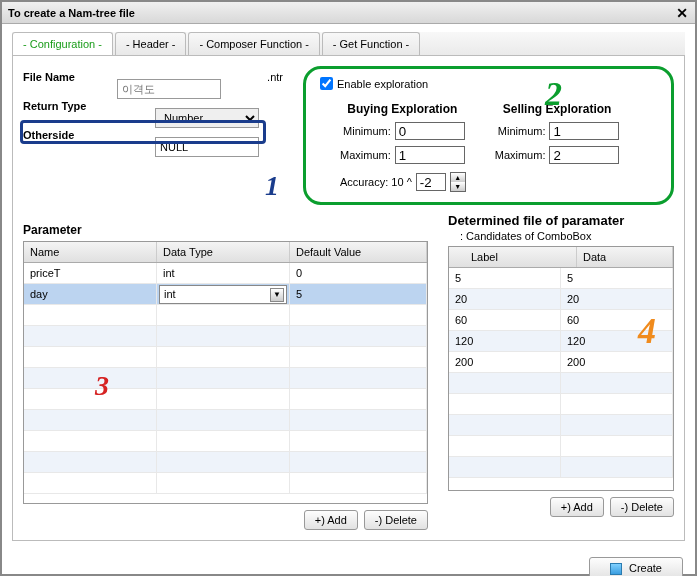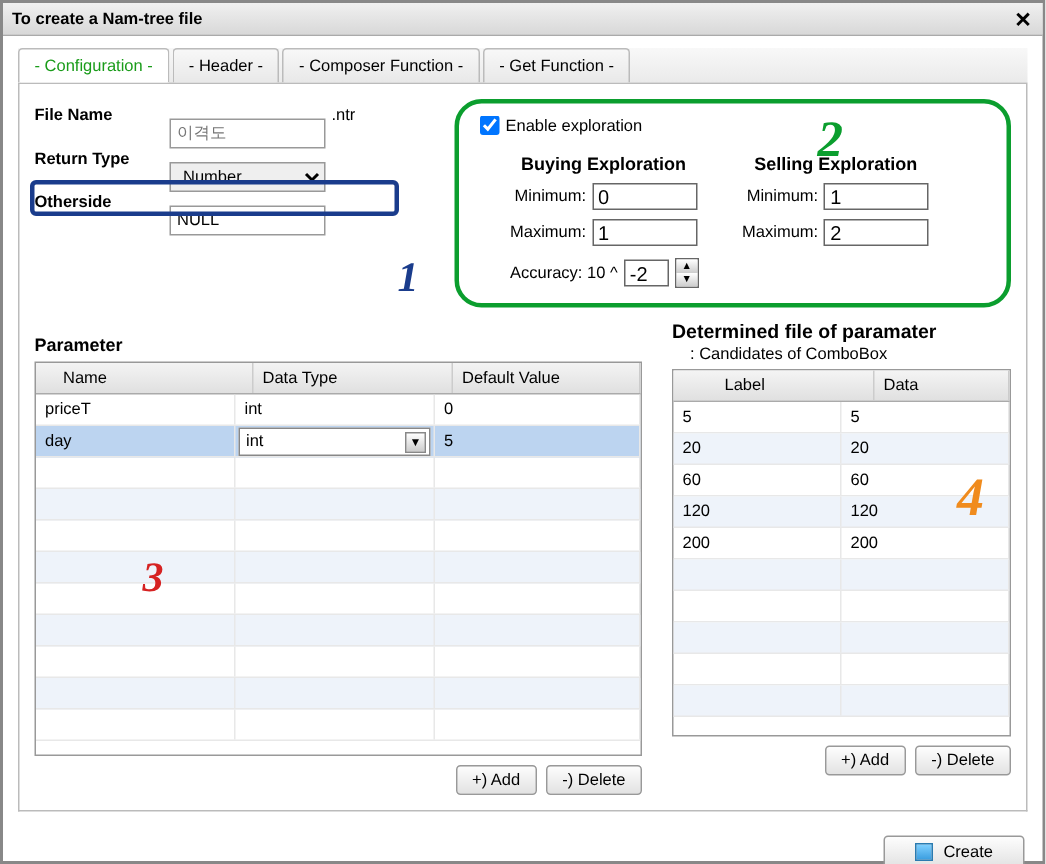--- a/index.html
+++ b/index.html
@@ -7,42 +7,42 @@
 .window { border: 2px solid #888; width: 697px; height: 576px; background: #fff; }
 .titlebar { background: linear-gradient(#f0f0f0, #d8d8d8); height: 22px; display: flex; align-items: center; justify-content: space-between; padding: 0 6px; border-bottom: 1px solid #aaa; font-weight: bold; font-size: 11px; }
 .titlebar .close { width: 14px; height: 14px; display: flex; align-items: center; justify-content: center; font-size: 14px; cursor: pointer; }
 .content { padding: 8px 10px; }
 .tabs { display: flex; border-bottom: 1px solid #bbb; background: linear-gradient(#f8f8f8,#eaeaea); }
 .tab { padding: 5px 10px; border: 1px solid #bbb; border-bottom: none; margin-right: 2px; background: linear-gradient(#f8f8f8,#e8e8e8); font-size: 11px; border-radius: 3px 3px 0 0; cursor: pointer; }
 .tab.active { color: #1a9c1a; background: #fff; }
 .panel { border: 1px solid #bbb; border-top: none; padding: 10px; background: #fff; }
 .top-row { display: flex; }
 .left-col { width: 260px; }
-.form-row { display: flex; align-items: center; margin-bottom: 7px; height: 22px; }
+.form-row { display: flex; align-items: center; margin-bottom: 7px; height: 22px; gap: 42px; }
 .form-row label { width: 90px; font-weight: bold; font-size: 11px; }
 .form-row input, .form-row select { width: 104px; height: 20px; border: 1px solid #999; padding: 1px 4px; font-size: 11px; margin-top: 24px; }
 .ext { margin-left: 4px; font-size: 11px; }
 .explore-box { border: 3px solid #0b9e2e; border-radius: 18px; flex: 1; margin-left: 20px; padding: 8px 14px 10px; position: relative; }
 .explore-top { display: flex; align-items: center; margin-bottom: 12px; }
 .explore-top input[type=checkbox] { margin-right: 4px; }
 .explore-cols { display: flex; gap: 30px; margin-left: 20px; }
 .col-title { font-weight: bold; text-align: center; margin-bottom: 6px; font-size: 12px; }
 .exp-row { display: flex; align-items: center; justify-content: flex-end; margin-bottom: 6px; }
 .exp-row label { font-size: 11px; margin-right: 4px; }
 .exp-row input { width: 70px; height: 18px; border: 1px solid #666; padding: 1px 3px; }
 .accuracy { display: flex; align-items: center; margin-top: 2px; margin-left: 20px; }
 .accuracy input { width: 30px; height: 18px; border: 1px solid #666; padding: 1px 3px; margin: 0 4px; }
 .spinner { display: flex; flex-direction: column; border: 1px solid #666; }
 .spinner div { width: 14px; height: 9px; background: linear-gradient(#fff,#ccc); display: flex; align-items: center; justify-content: center; font-size: 7px; cursor: pointer; }
 .section-title { font-weight: bold; font-size: 12px; margin: 10px 0 4px; }
 .tables-row { display: flex; gap: 20px; }
 .param-table { width: 405px; }
 .combo-panel { flex: 1; }
 .table { border: 1px solid #999; background: #fff; position: relative; }
-.table-header { display: flex; background: linear-gradient(#f4f4f4,#e0e0e0); border-bottom: 1px solid #aaa; padding-left: 12px; }
+.table-header { display: flex; background: linear-gradient(#f4f4f4,#e0e0e0); border-bottom: 1px solid #aaa; }
 .table-header .th { padding: 4px 6px; border-right: 1px solid #ccc; font-size: 11px; }
 .table-body { height: 240px; overflow: hidden; }
 .tr { display: flex; height: 21px; line-height: 21px; border-bottom: 1px solid #e8e8e8; }
 .tr:nth-child(even) { background: #eef3fa; }
 .tr.selected { background: #bcd4f0; }
 .td { padding: 0 6px; border-right: 1px solid #e8e8e8; font-size: 11px; overflow: hidden; }
 .btn-row { display: flex; justify-content: flex-end; gap: 6px; margin-top: 6px; }
 .btn { border: 1px solid #999; background: linear-gradient(#fdfdfd,#e2e2e2); padding: 3px 10px; font-size: 11px; border-radius: 3px; cursor: pointer; }
 .footer { display: flex; justify-content: flex-end; padding: 8px 12px; }
 .dd-cell { display: flex; justify-content: space-between; align-items: center; background: #fff; border: 1px solid #888; height: 19px; margin-top: 1px; padding: 0 2px 0 4px; }

